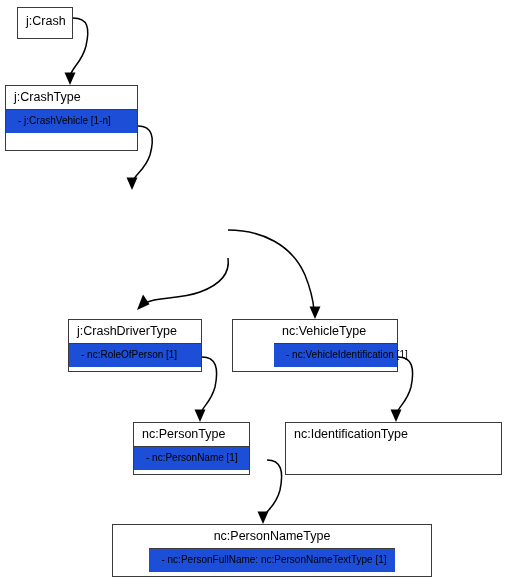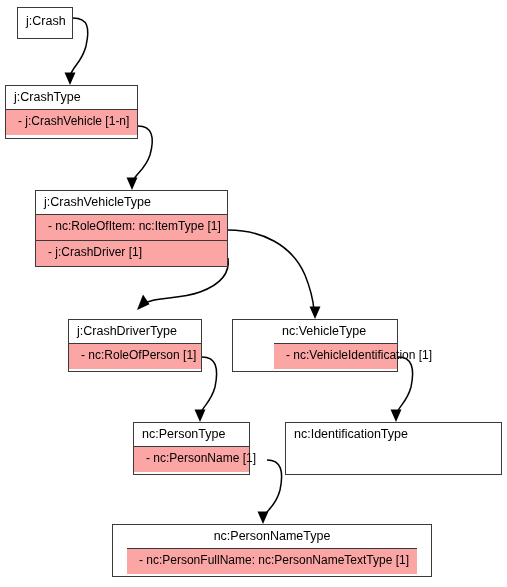--- a/index.html
+++ b/index.html
@@ -35,25 +35,25 @@
     background: #ffffff;
   }
   .node-attrs {
     display: flex;
     flex-direction: column;
   }
   .node-attr {
     box-sizing: border-box;
     border-top: 1.4px solid #3a3a3a;
     padding: 5px 8px 6px 12px;
-    font-size: 12px;
+    font-size: 10px;
     color: #000000;
     line-height: 1.15;
     white-space: nowrap;
-    background: #fca5a5;
+    background: #1d4ed8;
   }
   .compact .node-title { padding-top: 6px; padding-bottom: 6px; }
   #edges {
     position: absolute;
     left: 0;
     top: 0;
     width: 507px;
     height: 587px;
     z-index: 1;
     pointer-events: none;
@@ -105,34 +105,27 @@
     <g>
       <path d="M 267 460 C 281 460, 284 471, 280 490 C 276 506, 267 510, 264 516"></path>
       <polygon points="263,524 257.5,511.5 268.5,511.5"></polygon>
     </g>
   </svg>
 
   <div class="node compact" style="left:17px; top:7px; width:56px; height:32px;">
     <div class="node-title">j:Crash</div>
   </div>
 
-  <div class="node" style="left:5px; top:85px; width:133px; height:54px;">
+  <div class="node" style="left:5px; top:85px; width:133px; height:66px;">
     <div class="node-title">j:CrashType</div>
     <div class="node-attrs">
       <div class="node-attr">- j:CrashVehicle [1-n]</div>
     </div>
   </div>
 
-  <div class="node" style="left:35px; top:190px; width:193px; height:77px;">
-    <div class="node-title">j:CrashVehicleType</div>
-    <div class="node-attrs">
-      <div class="node-attr">- nc:RoleOfItem: nc:ItemType [1]</div>
-      <div class="node-attr">- j:CrashDriver [1]</div>
-    </div>
-  </div>
 
   <div class="node" style="left:68px; top:319px; width:134px; height:53px;">
     <div class="node-title">j:CrashDriverType</div>
     <div class="node-attrs">
       <div class="node-attr">- nc:RoleOfPerson [1]</div>
     </div>
   </div>
 
   <div class="node" style="left:232px; top:319px; width:166px; height:53px;padding-left:41px;">
     <div class="node-title">nc:VehicleType</div>

